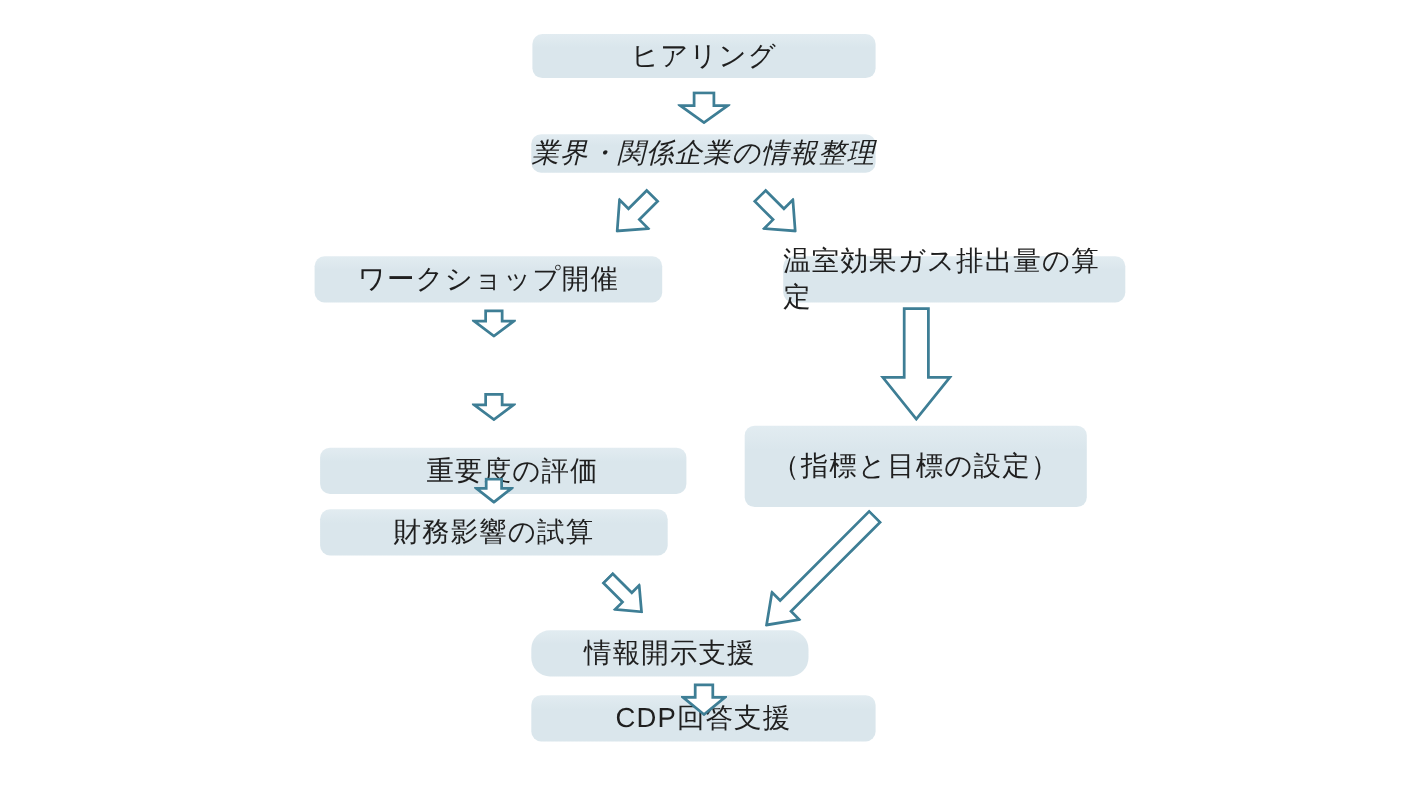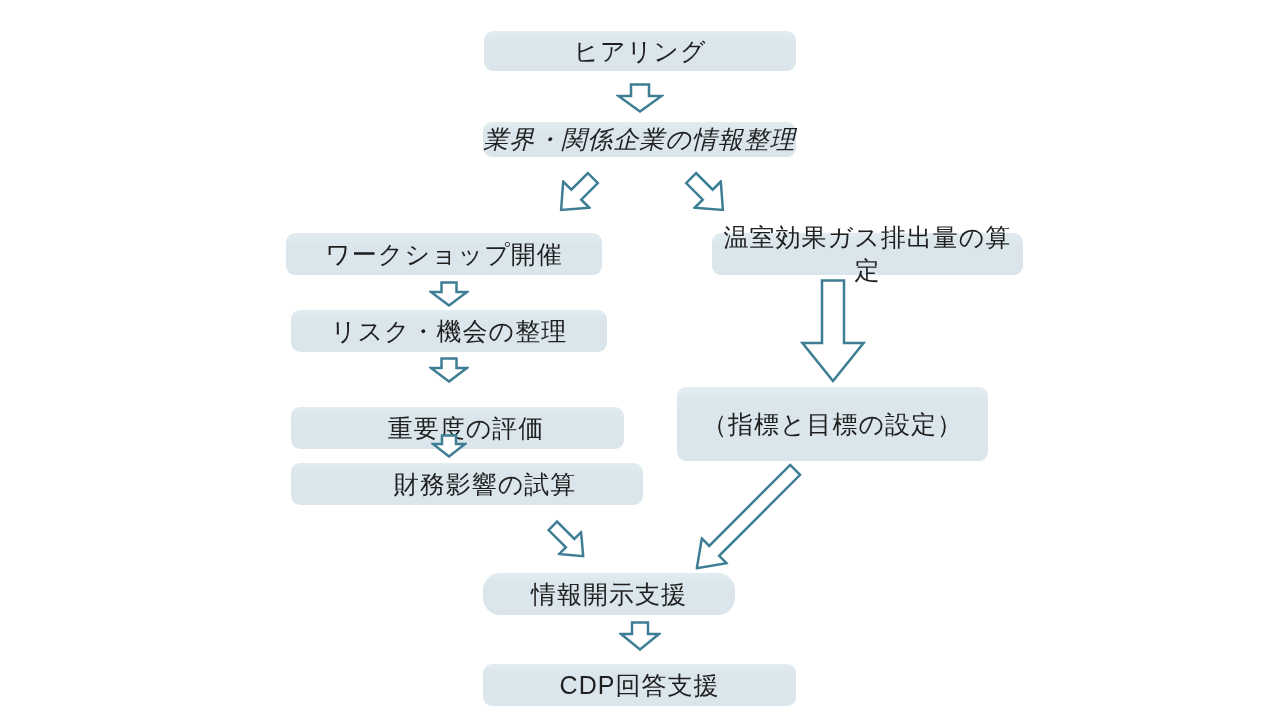--- a/index.html
+++ b/index.html
@@ -22,21 +22,21 @@
     position:absolute;
     background:linear-gradient(to bottom,var(--box-fill-top),var(--box-fill) 30%);
     border-radius:9px;
     display:flex;
     flex-direction:column;
     align-items:center;
     justify-content:center;
     color:var(--text);
     font-size:25px;
     line-height:1.32;
-    text-align:center;
+    text-align:left;
     letter-spacing:1px;
   }
   .block-arrow{position:absolute;}
   .block-arrow polygon{
     fill:var(--arrow-fill);
     stroke:var(--arrow-stroke);
     stroke-width:2.5;
     stroke-linejoin:miter;
   }
   .rot45{transform:rotate(45deg);}
@@ -56,41 +56,38 @@
   </div>
 
   <div class="node" style="left:286px;top:233px;width:316px;height:42px;">
     <span>ワークショップ開催</span>
   </div>
 
   <div class="node" style="left:677px;top:233px;width:311px;height:42px;margin-left:35px;">
     <span>温室効果ガス排出量の算定</span>
   </div>
 
-  <div class="node" style="left:291px;top:310px;width:316px;height:42px;">
-    <span>リスク・機会の整理</span>
-  </div>
 
   <div class="node" style="left:291px;top:407px;width:316px;height:42px;padding-left:17px;">
     <span>重要度の評価</span>
   </div>
 
   <div class="node" style="left:677px;top:387px;width:311px;height:74px;">
     <span>（指標と目標の設定）</span>
   </div>
 
-  <div class="node" style="left:291px;top:463px;width:316px;height:42px;padding-left:36px;">
+  <div class="node" style="left:291px;top:463px;width:316px;height:42px;">
     <span>財務影響の試算</span>
   </div>
 
   <div class="node" style="left:483px;top:573px;width:252px;height:42px;border-radius:17px;">
     <span>情報開示支援</span>
   </div>
 
-  <div class="node" style="left:483px;top:664px;width:313px;height:42px;">
+  <div class="node" style="left:483px;top:632px;width:313px;height:42px;">
     <span>CDP回答支援</span>
   </div>
 
   <svg class="block-arrow" style="left:616px;top:83px;" width="48" height="30" viewBox="0 0 48 30">
     <polygon points="15,1.5 33,1.5 33,13 45.5,13 24,28.5 2.5,13 15,13"></polygon>
   </svg>
 
   <svg class="block-arrow rot45" style="left:557px;top:170px;" width="40" height="48" viewBox="0 0 40 48">
     <polygon points="13,1.5 27,1.5 27,25 38.5,25 20,46.5 1.5,25 13,25"></polygon>
   </svg>

